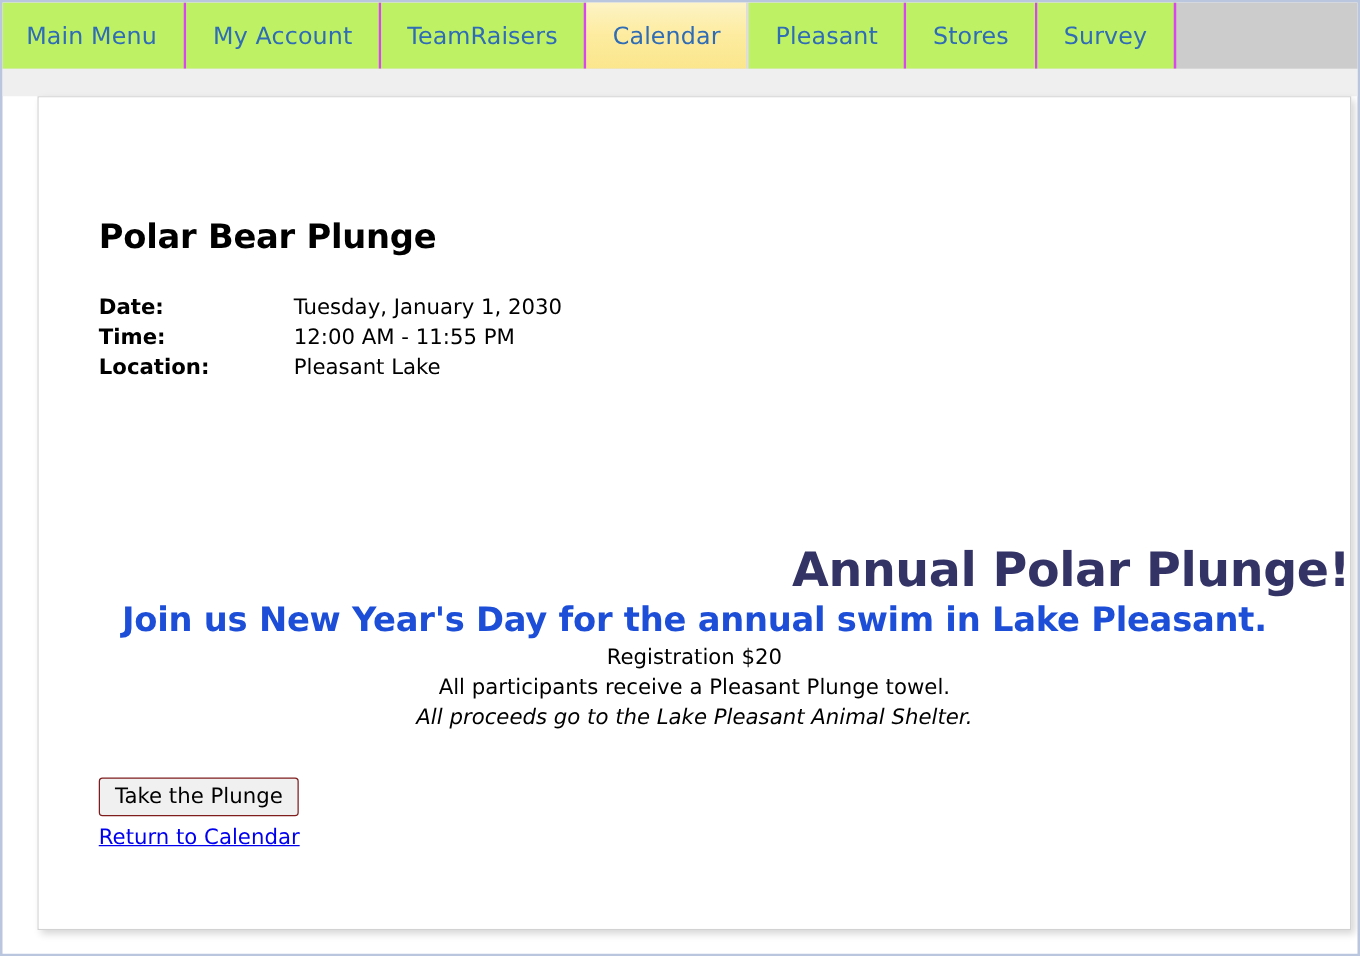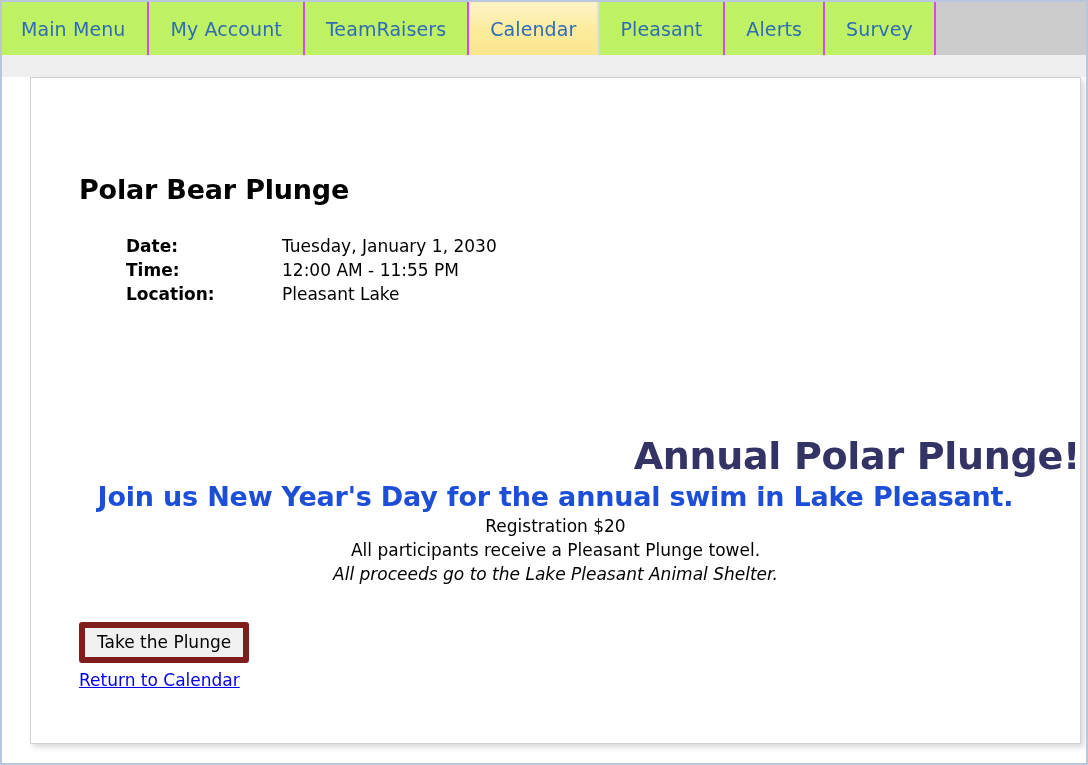--- a/index.html
+++ b/index.html
@@ -110,21 +110,20 @@
     letter-spacing: -0.2px;
   }
 
   #event-details {
     position: absolute;
     left: 48px;
     top: 156px;
     font-size: 17px;
     color: #000000;
     border-collapse: collapse;
-    margin-left: 47px;
   }
   #event-details td {
     padding: 0;
     line-height: 24px;
     vertical-align: top;
     font-size: 17px;
     white-space: nowrap;
   }
   #event-details td.lbl {
     font-weight: bold;
@@ -173,21 +172,21 @@
     position: absolute;
     left: 48px;
     top: 544px;
   }
   #plunge-button {
     display: inline-block;
     font-family: "DejaVu Sans", "Liberation Sans", sans-serif;
     font-size: 17px;
     color: #000000;
     background: #f0f0f0;
-    border: 6px solid #7f1d1d;
+    border: 1px solid #7f1d1d;
     border-radius: 3px;
     padding: 4px 12px 5px 12px;
     line-height: 20px;
     cursor: pointer;
   }
   #calendar-link {
     display: inline-block;
     margin-top: 6px;
     font-size: 17px;
     color: #0000ee;
@@ -211,21 +210,21 @@
     <div class="tab">
       <span>TeamRaisers</span>
     </div>
     <div class="tab active">
       <span>Calendar</span>
     </div>
     <div class="tab">
       <span>Pleasant</span>
     </div>
     <div class="tab">
-      <span>Alerts</span>
+      <span>Stores</span>
     </div>
     <div class="tab">
       <span>Survey</span>
     </div>
     <div class="tab-filler"></div>
   </div>
 
   <div id="underband"></div>
 
   <div id="panel">

